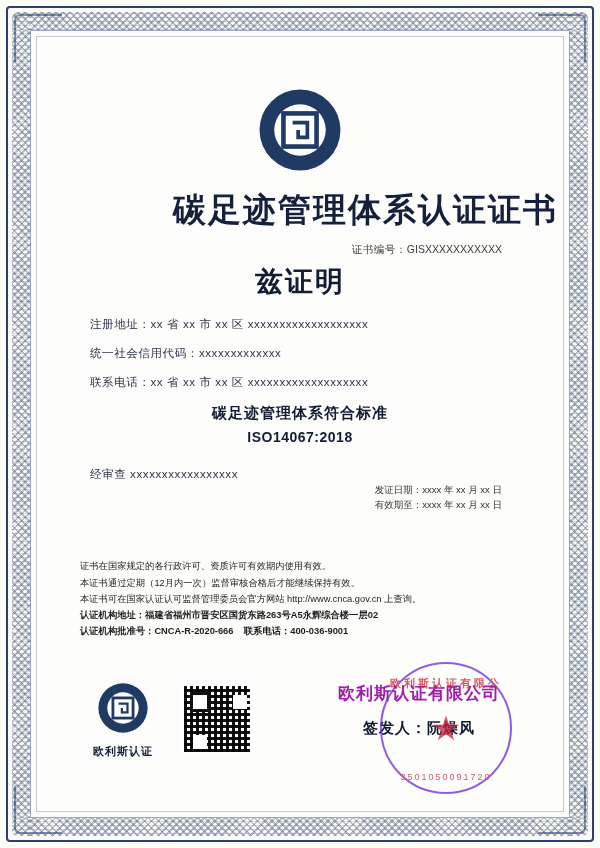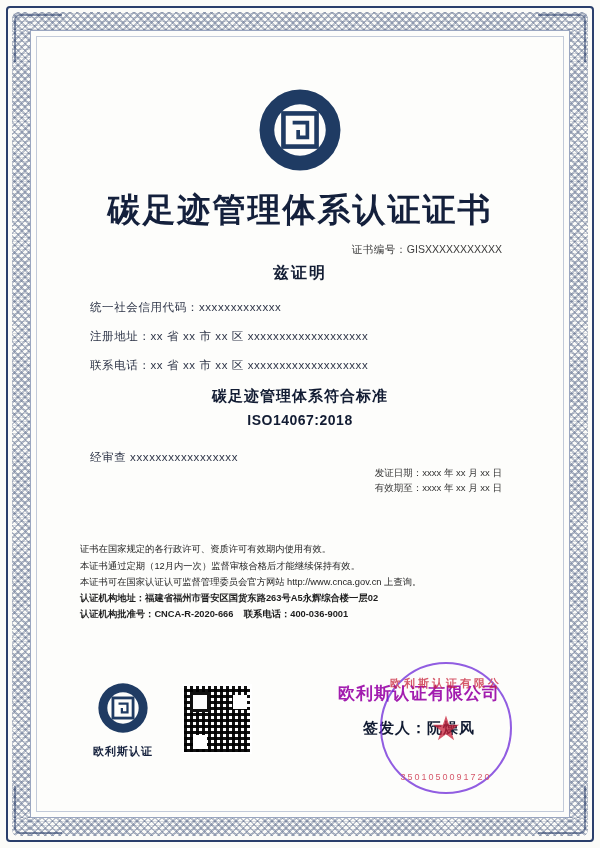--- a/index.html
+++ b/index.html
@@ -83,41 +83,41 @@
     text-align: center;
     padding-top: 42px;
   }
   .logo-mark {
     display: inline-block;
     width: 92px;
     height: 92px;
   }
 
   .cert-title {
-    text-align: center;
+    text-align: right;
     font-size: 33px;
     letter-spacing: 2px;
     color: #14203c;
     font-weight: bold;
     margin-top: 8px;
     font-family: "DejaVu Sans", sans-serif;
   }
 
   .cert-no-row {
     text-align: right;
     padding-right: 56px;
     margin-top: 10px;
     font-size: 10.5px;
     color: #3b3b3b;
   }
   .cert-no-row .lbl { letter-spacing: 0.5px; }
 
   .hereby {
     text-align: center;
-    font-size: 16px;
+    font-size: 28px;
     font-weight: bold;
     color: #121c33;
     margin-top: 6px;
     letter-spacing: 2px;
   }
 
   .company {
     text-align: center;
     font-size: 17px;
     font-weight: bold;
@@ -325,24 +325,24 @@
 
     <div class="cert-no-row">
       <span class="lbl">证书编号：</span><span class="val">GISXXXXXXXXXXX</span>
     </div>
 
     <div class="hereby">兹证明</div>
 
 
     <div class="field-list">
       <div class="field-row">
-        <span class="fl">统一社会信用代码：</span><span class="fv">xxxxxxxxxxxxx</span>
+        <span class="fl">注册地址：</span><span class="fv">xx 省 xx 市 xx 区 xxxxxxxxxxxxxxxxxxx</span>
       </div>
       <div class="field-row">
-        <span class="fl">注册地址：</span><span class="fv">xx 省 xx 市 xx 区 xxxxxxxxxxxxxxxxxxx</span>
+        <span class="fl">统一社会信用代码：</span><span class="fv">xxxxxxxxxxxxx</span>
       </div>
       <div class="field-row">
         <span class="fl">联系电话：</span><span class="fv">xx 省 xx 市 xx 区 xxxxxxxxxxxxxxxxxxx</span>
       </div>
     </div>
 
     <div class="standard-block">
       <div class="standard-line1">碳足迹管理体系符合标准</div>
       <div class="standard-line2">ISO14067:2018</div>
     </div>

